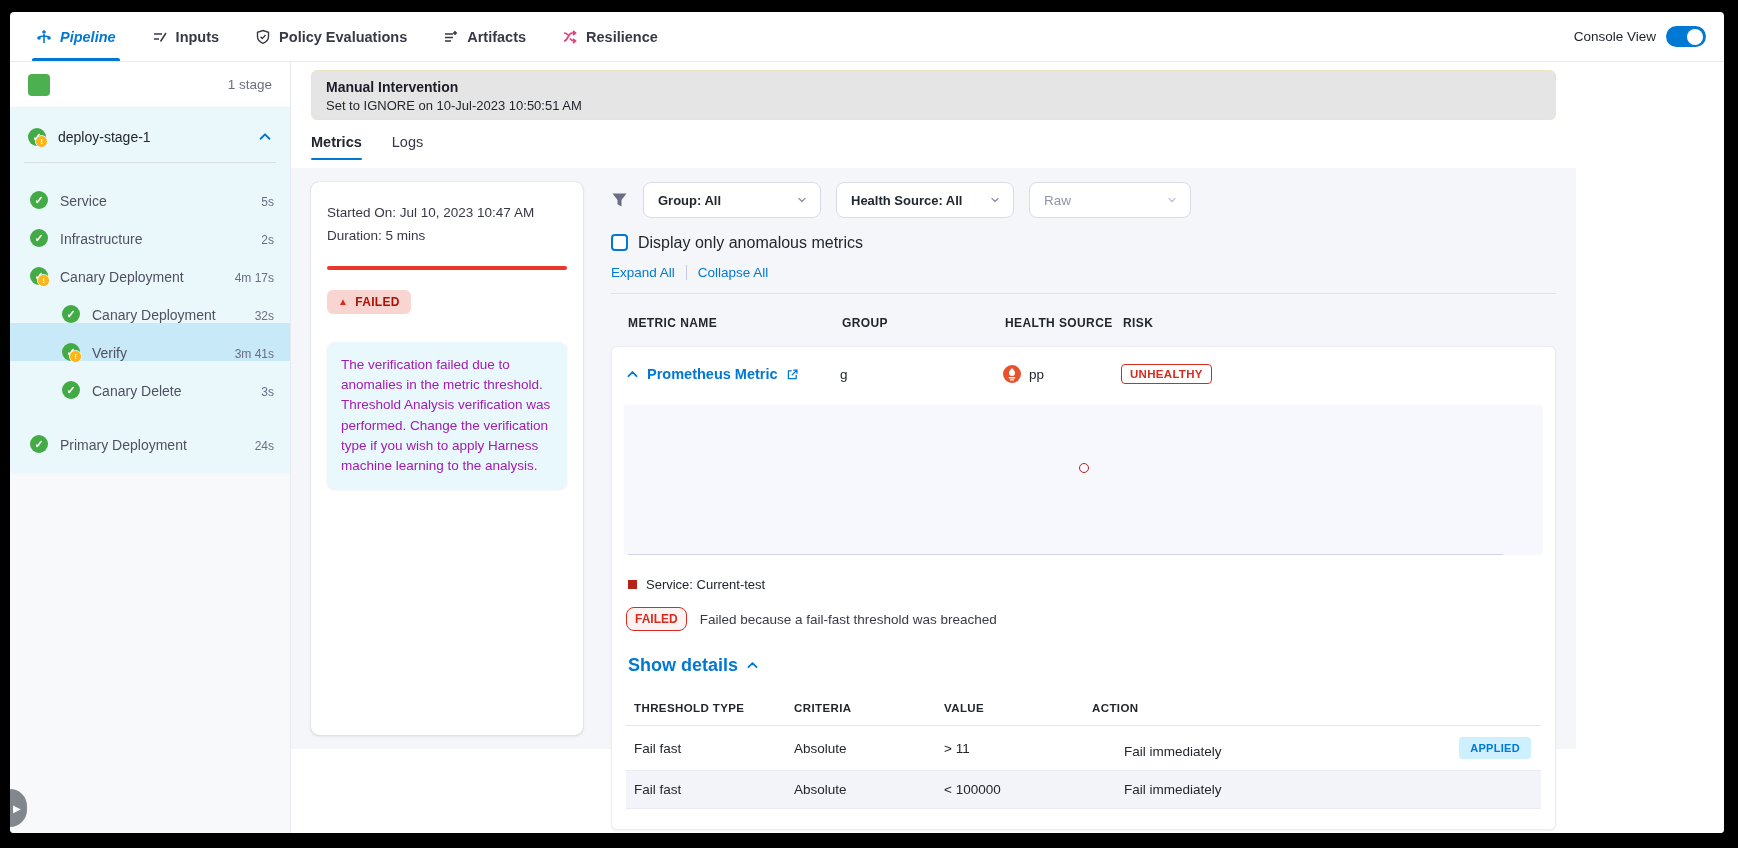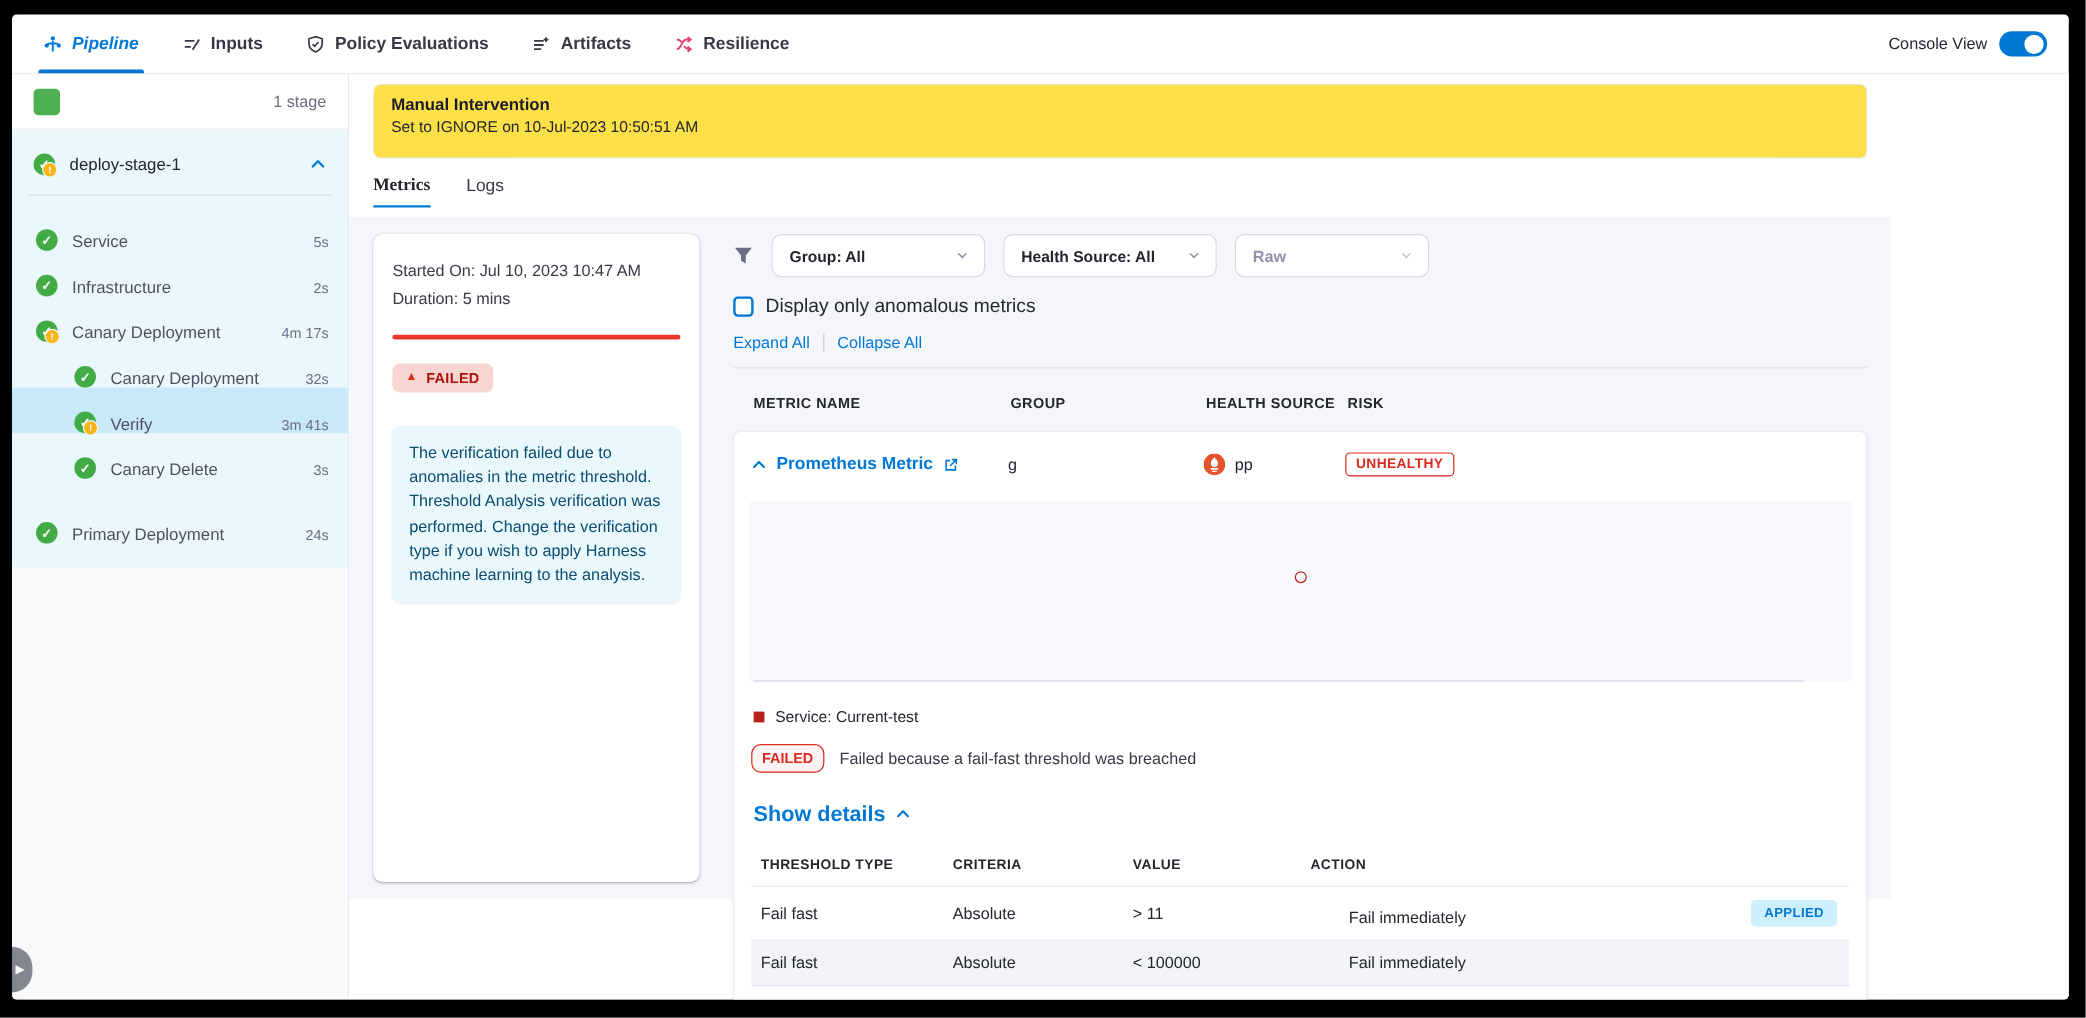--- a/index.html
+++ b/index.html
@@ -53,60 +53,60 @@
   .status-icon::before { content: "\2713"; }
   .status-icon.warning::after { content: "!"; position: absolute; right: -2px; bottom: -2px;
                  width: 11px; height: 11px; border-radius: 50%; background: #fcb519; color: #fff;
                  font-size: 8px; line-height: 11px; text-align: center; border: 1px solid #eaf8fb; }
   .sidebar-handle { position: absolute; left: 0; bottom: 6px; width: 17px; height: 38px;
                  background: #82868d; border-radius: 0 19px 19px 0; display: flex; align-items: center;
                  color: #fff; font-size: 10px; padding-left: 3px; cursor: pointer; z-index: 6; }
 
   
   .main { flex: 1; display: flex; flex-direction: column; min-width: 0; background: #fff; }
-  .banner { margin: 8px 20px 0; background: #fde047; border: 1px solid #ece5c3; border-radius: 6px;
-            padding: 8px 14px 18px; flex: none; }
+  .banner { margin: 8px 20px 0; background: #e5e5e5; border: 1px solid #ece5c3; border-radius: 6px;
+            padding: 8px 14px 6px; flex: none; }
   .banner-title { font-size: 14px; font-weight: bold; color: #1c1c28; }
   .banner-subtitle { font-size: 13px; color: #22272d; margin-top: 3px; }
 
   .tabs-links-row { display: flex; align-items: flex-end; margin: 14px 20px 0; flex: none; }
   .view-tab { font-size: 14.5px; color: #383946; margin-right: 30px; position: relative;
               padding-bottom: 10px; cursor: pointer; }
-  .view-tab.active { font-weight: 700; color: #22272d; font-family: Liberation Serif, serif; }
+  .view-tab.active { font-weight: 700; color: #22272d; }
   .view-tab.active::after { content: ""; position: absolute; left: 0; right: 0; bottom: 0;
               height: 2.5px; background: #0278d5; border-radius: 2px; }
   .top-links { margin-left: auto; display: flex; gap: 40px; padding-bottom: 8px; }
   .top-link { color: #0278d5; font-weight: 700; font-size: 14px; display: flex; gap: 7px;
               align-items: center; cursor: pointer; }
 
   .content { flex: 1; margin-top: 8px; margin-bottom: 84px; background: #f5f6fa; display: flex;
              gap: 28px; padding: 14px 20px; min-height: 0; }
 
   
   .summary-card { width: 272px; flex: none; background: #fff; border-radius: 8px;
                   box-shadow: 0 0 1px rgba(40,41,61,.25), 0 1px 3px rgba(96,97,112,.18);
                   padding: 20px 16px; }
   .summary-line { font-size: 13.5px; color: #383946; line-height: 1.7; }
   .progress-bar { height: 4px; background: #e7382a; border-radius: 2px; margin: 18px 0 20px; }
   .failed-chip { display: inline-flex; gap: 7px; align-items: center; background: #f8d5d1;
                  color: #ad1004; font-size: 12px; font-weight: 700; border-radius: 6px;
                  padding: 5px 11px; letter-spacing: .3px; }
   .failed-chip .tri { color: #da291d; font-size: 10px; }
   .info-box { margin-top: 28px; background: #e8f8fd; border-radius: 8px; padding: 13px 14px;
-              font-size: 13.5px; color: #0c4a6e; line-height: 1.5;
+              font-size: 13.5px; color: #a21caf; line-height: 1.5;
               box-shadow: 0 1px 2px rgba(96,97,112,.12); }
 
   
   .metrics-panel { flex: 1; min-width: 0; display: flex; flex-direction: column; }
   .filter-row { display: flex; align-items: center; gap: 15px; flex: none; }
   .dropdown { height: 36px; background: #fff; border: 1px solid #d9dae6; border-radius: 8px;
               display: flex; align-items: center; justify-content: space-between;
               padding: 0 12px 0 14px; font-size: 13px; font-weight: 600; color: #22272d;
               width: 178px; cursor: pointer; }
-  .dropdown.placeholder { color: #9293ab; font-weight: 700; font-size: 13.5px; width: 162px; }
+  .dropdown.placeholder { color: #9293ab; font-weight: 400; font-size: 13.5px; width: 162px; }
   .checkbox-row { margin-top: 16px; display: flex; gap: 10px; align-items: flex-start;
                   font-size: 16px; color: #22272d; flex: none; }
   .checkbox { width: 17px; height: 17px; border: 2px solid #0278d5; border-radius: 4px;
               background: #fff; cursor: pointer; flex: none; }
   .expand-row { margin-top: 13px; display: flex; align-items: center; gap: 11px;
                 font-size: 13.5px; color: #0278d5; flex: none; }
   .expand-row .link { cursor: pointer; }
   .vdiv { width: 1px; height: 15px; background: #c9cade; }
   .panel-divider { height: 1px; background: #e0e1ec; margin-top: 13px; flex: none; }
 

